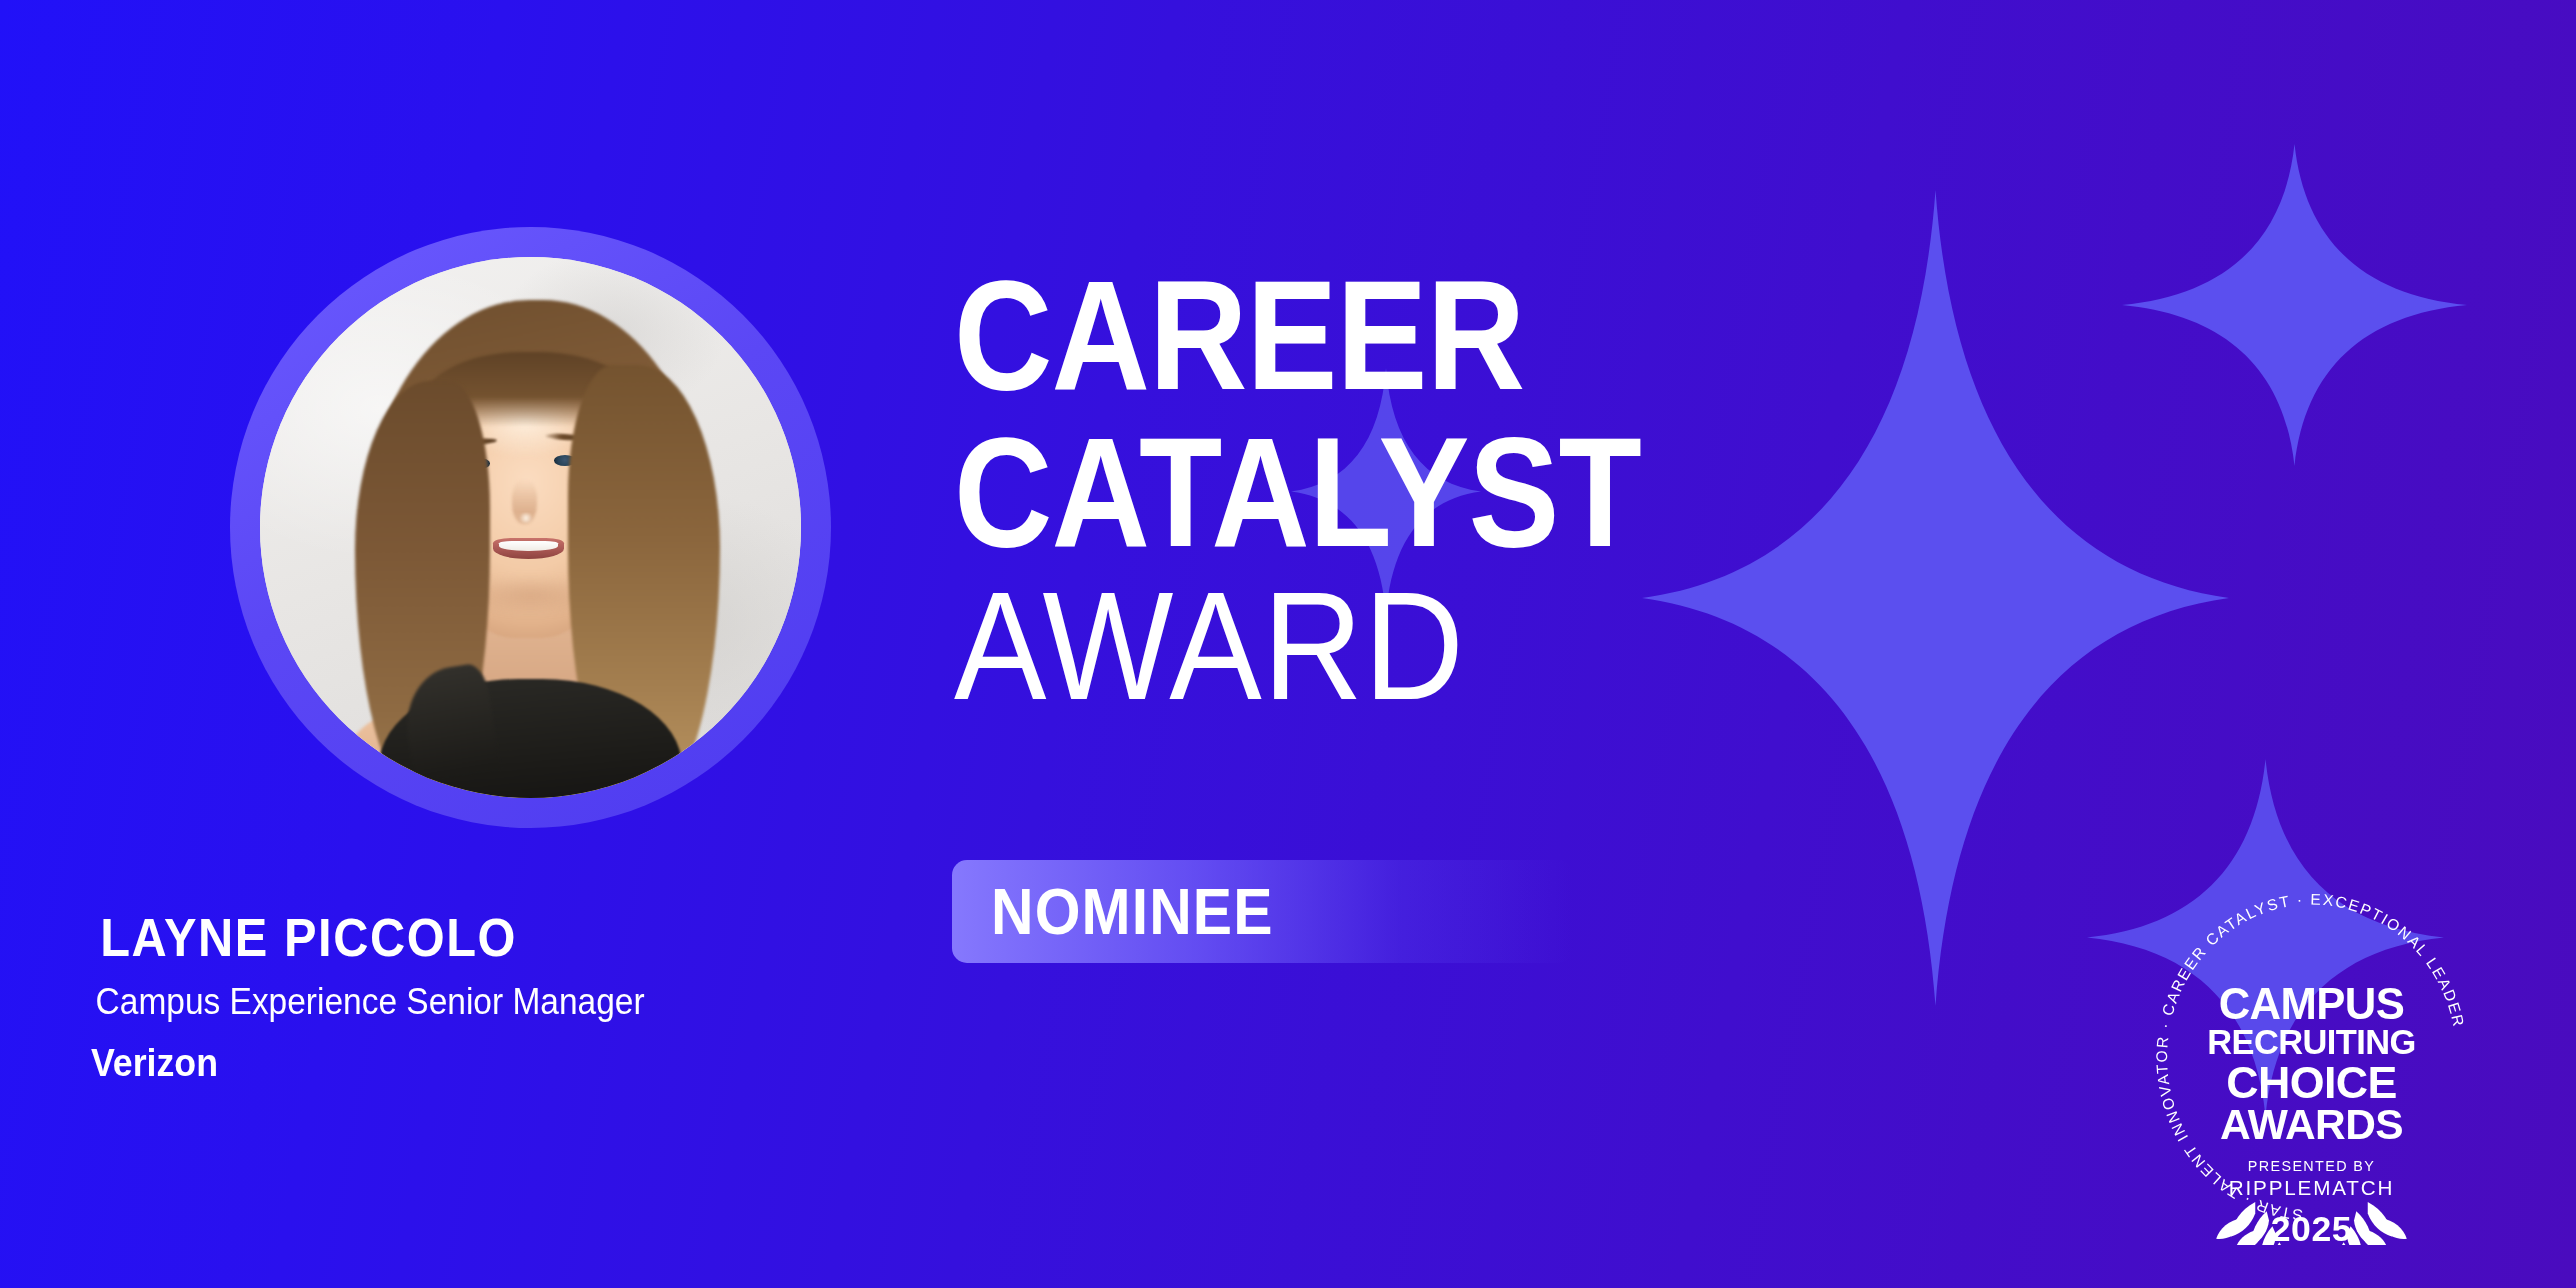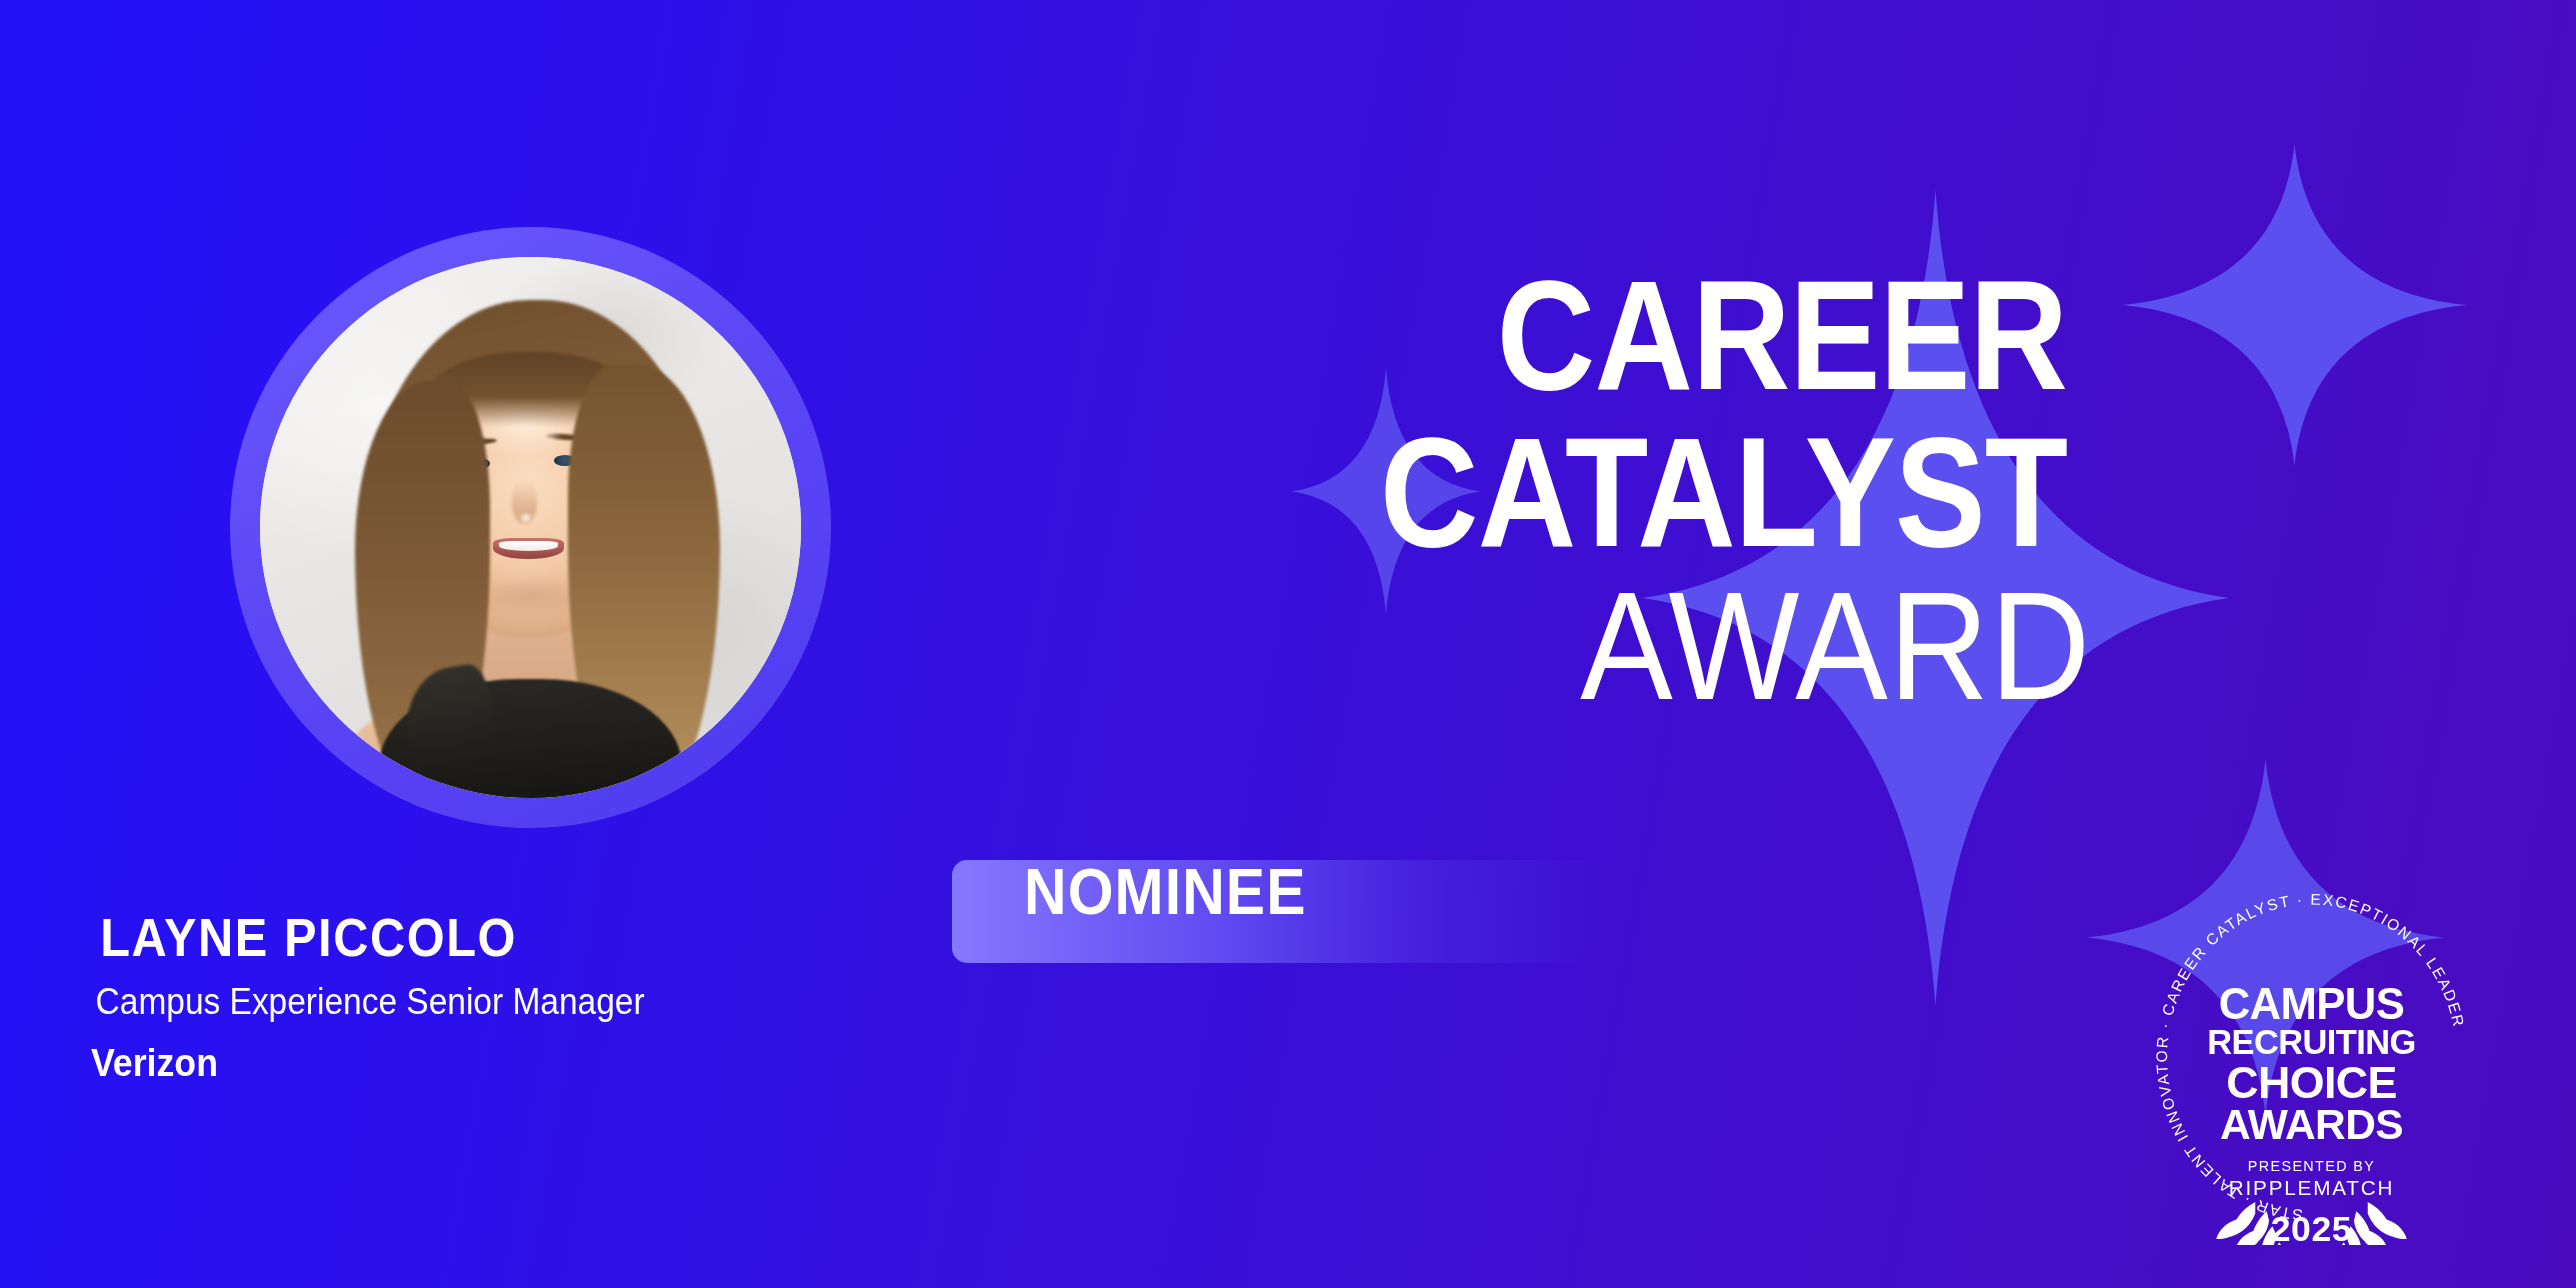--- a/index.html
+++ b/index.html
@@ -116,35 +116,35 @@
   #person-title{
     margin-top:19.5px;font-size:36px;font-weight:400;color:#FFFFFF;
     line-height:1;white-space:nowrap;transform:scaleX(.93);transform-origin:center;
   }
   #person-company{
     margin-top:24px;font-size:38px;font-weight:700;color:#FFFFFF;
     line-height:1;white-space:nowrap;transform:scaleX(.94);transform-origin:center;
   }
 
   
-  #award-block{position:absolute;left:1004px;top:262px;width:1208px;text-align:right;}
+  #award-block{position:absolute;left:954px;top:262px;width:1208px;}
   .tline{
     color:#FFFFFF;line-height:.96;white-space:nowrap;
     transform-origin:left center;
   }
   #title-line1{font-size:155px;font-weight:700;letter-spacing:-1.1px;transform:scaleX(.88);}
   #title-line2{font-size:155px;font-weight:700;letter-spacing:-1.1px;transform:scaleX(.88);margin-top:8px;}
   #title-line3{font-size:154px;font-weight:300;letter-spacing:1.2px;transform:scaleX(.90);margin-top:5.8px;}
 
   
   #nominee-pill{
     position:absolute;left:952px;top:860px;width:621px;height:103px;
     border-radius:15px;
     background:linear-gradient(90deg,rgba(138,126,255,.95) 0%,rgba(116,101,252,.70) 40%,rgba(92,74,243,.28) 72%,rgba(80,60,238,0) 100%);
-    display:flex;align-items:flex-start;padding-left:33px;
+    display:flex;align-items:center;
   }
   #nominee-label{
     margin-left:39px;font-size:64px;font-weight:700;color:#FFFFFF;
     letter-spacing:1.2px;line-height:1;transform:scaleX(.92);transform-origin:left center;
   }
 
   
   #seal{position:absolute;left:2122px;top:888px;width:379px;height:357px;}
   #seal svg{display:block;width:100%;height:100%;}
 

